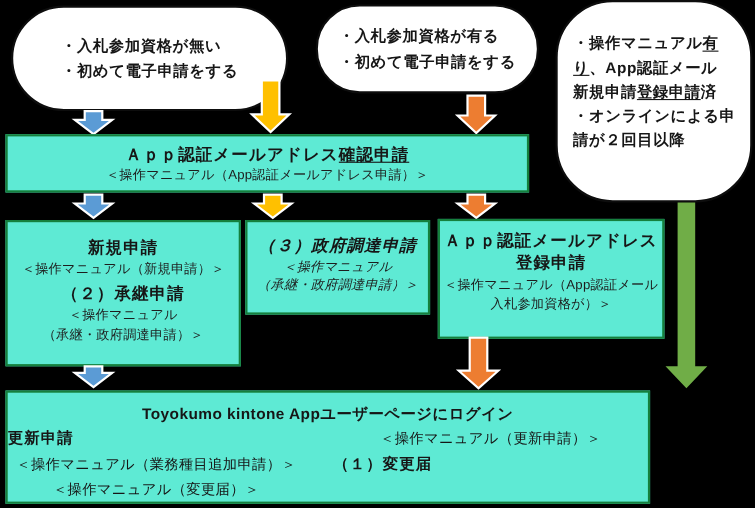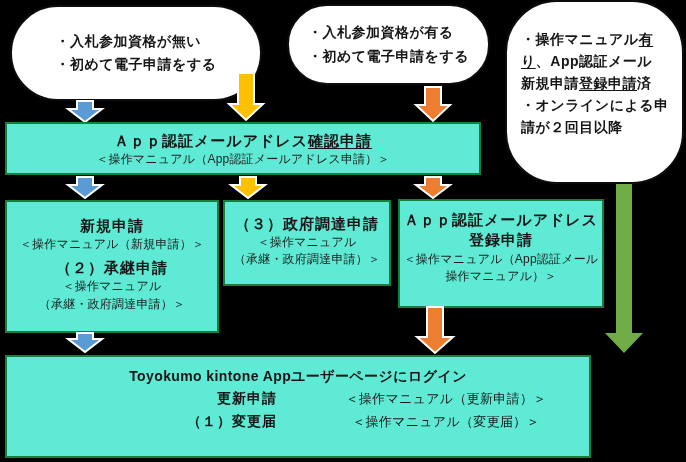--- a/index.html
+++ b/index.html
@@ -25,26 +25,26 @@
   .arrow{position:absolute;}
   .arrow svg{display:block;overflow:visible;}
   
   .b1{left:10px;top:5px;width:252px;height:96px;border-radius:48px;}
   .b2{left:287px;top:4px;width:203px;height:81px;border-radius:40px;}
   .b3{left:505px;top:0px;width:179px;height:184px;border-radius:52px;align-items:flex-start;justify-content:flex-start;padding:26px 10px 0 14px;}
   .b3 .blines{line-height:1.58;}
   
   .confirm{left:5px;top:122px;width:476px;height:53px;padding-top:7px;}
   .newbox{left:5px;top:200px;width:214px;height:133px;padding-top:13px;}
-  .govbox{left:223px;top:200px;width:168px;height:86px;padding-top:11px;}
+  .govbox{left:223px;top:200px;width:168px;height:86px;padding-top:11px;font-style:italic;}
   .regbox{left:398px;top:199px;width:206px;height:109px;padding-top:9px;}
   .loginbox{left:5px;top:355px;width:586px;height:103px;padding-top:9px;}
   .login-title{font-size:14px;font-weight:700;letter-spacing:0.4px;line-height:1.45;}
   .login-rows{margin-top:2px;display:grid;grid-template-columns:270px auto;column-gap:26px;row-gap:1px;}
-  .login-label{font-size:14px;font-weight:700;letter-spacing:1px;text-align:right;line-height:1.55;}
+  .login-label{font-size:14px;font-weight:700;letter-spacing:1px;text-align:left;line-height:1.55;}
   .login-man{font-size:13px;font-weight:400;text-align:center;letter-spacing:0.3px;line-height:1.62;}
 </style>
 </head>
 <body>
 
 <div class="canvas">
 
   <div class="bubble b1">
     <div class="blines">
       <div>・入札参加資格が無い</div>
@@ -124,21 +124,21 @@
     </div>
   </div>
 
   <div class="box regbox">
     <div class="t-big">
       <div>Ａｐｐ認証メールアドレス</div>
       <div>登録申請</div>
     </div>
     <div class="t-man">
       <div>＜操作マニュアル（App認証メール</div>
-      <div>操作マニュアル）＞</div>
+      <div>入札参加資格が）＞</div>
     </div>
   </div>
 
   <div class="arrow" style="left:68px;top:333px;">
     <svg width="34" height="19" viewBox="0 0 34 19">
         <polygon points="9,0 25,0 25,6 34,6 17,19 0,6 9,6" stroke="#ffffff" stroke-width="2" fill="#5B9BD5"></polygon>
       </svg>
   </div>
   <div class="arrow" style="left:417px;top:307px;">
     <svg width="36" height="46" viewBox="0 0 36 46">
@@ -149,18 +149,19 @@
     <svg width="38" height="169" viewBox="0 0 38 169">
         <polygon points="11,0 27,0 27,149 38,149 19,169 0,149 11,149" fill="#70AD47"></polygon>
       </svg>
   </div>
 
   <div class="box loginbox">
     <div class="login-title">Toyokumo kintone Appユーザーページにログイン</div>
     <div class="login-rows">
       <div class="login-label">更新申請</div>
       <div class="login-man">＜操作マニュアル（更新申請）＞</div>
+      <div class="login-man">＜操作マニュアル（業務種目追加申請）＞</div>
       <div class="login-label">（１）変更届</div>
       <div class="login-man">＜操作マニュアル（変更届）＞</div>
     </div>
   </div>
 
 </div>
 
 </body></html>

